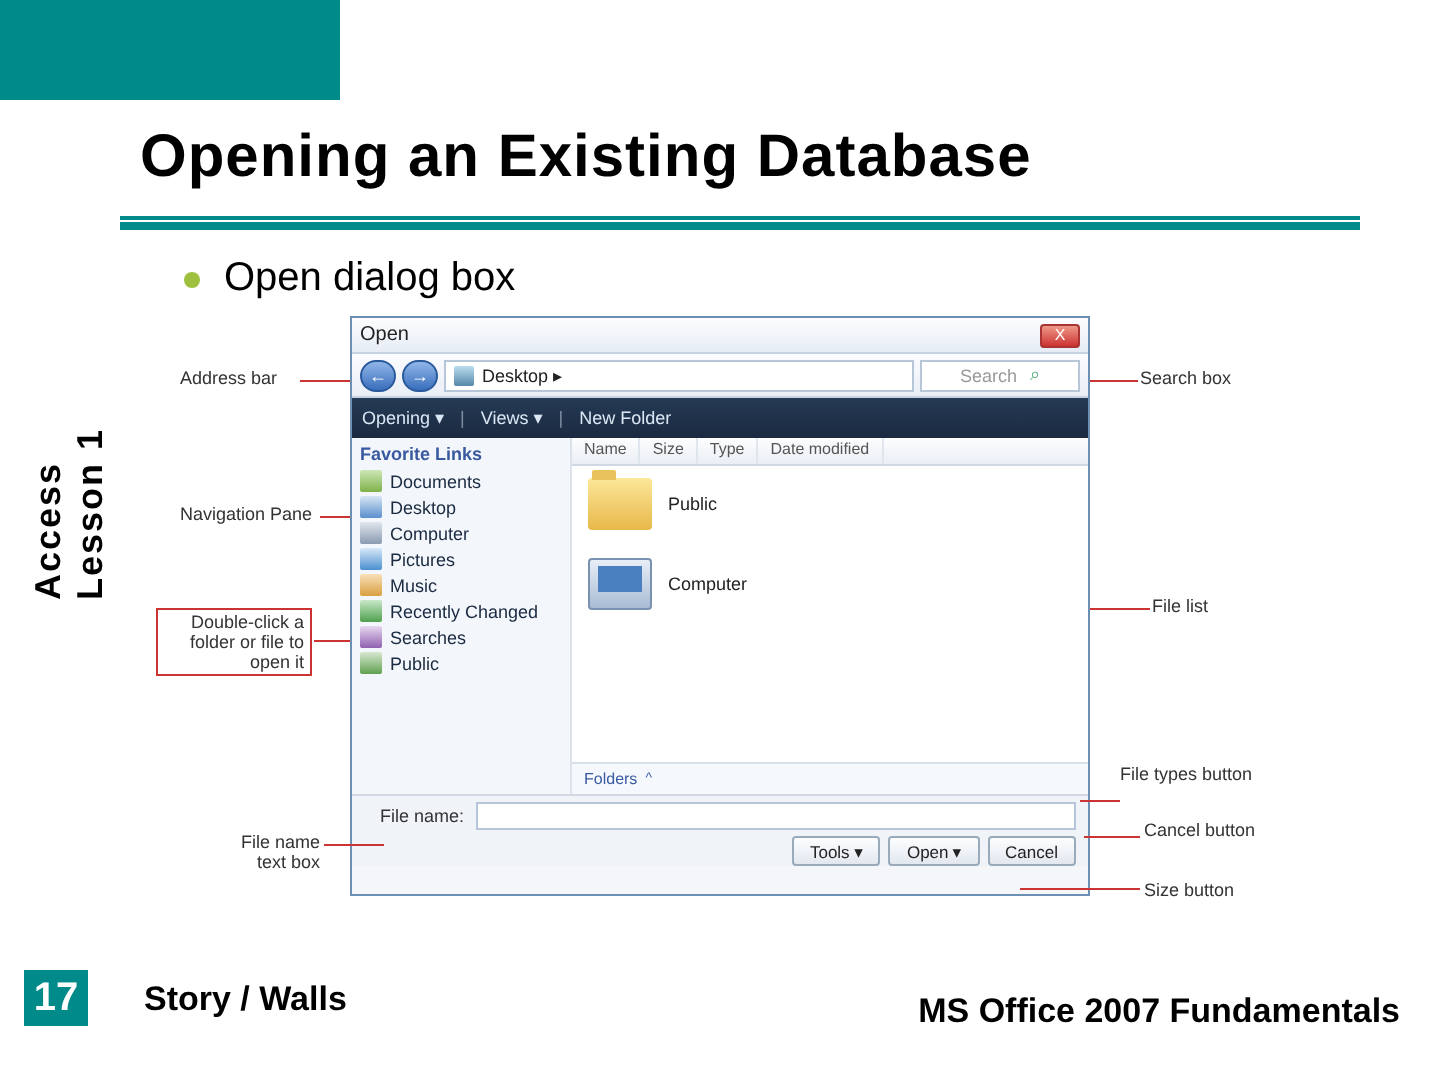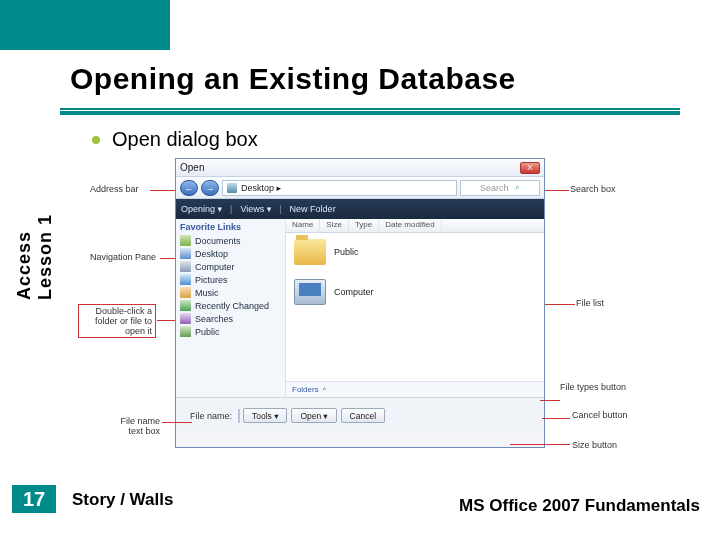--- a/index.html
+++ b/index.html
@@ -8,21 +8,21 @@
   .topband { position: absolute; top: 0; left: 0; width: 720px; height: 50px; background: #008a8a; }
   .title-cutout { position: absolute; top: 0; left: 170px; width: 550px; height: 50px; background: #fff; }
   .title { position: absolute; top: 62px; left: 70px; font-size: 30px; font-weight: bold; color: #000; letter-spacing: 0.5px; }
   .underline-shell { position: absolute; top: 108px; left: 60px; width: 620px; height: 7px; }
   .underline-thin { position: absolute; top: 0; left: 0; width: 620px; height: 2px; background: #008a8a; }
   .underline-thick { position: absolute; top: 3px; left: 0; width: 620px; height: 4px; background: #008a8a; }
   .bullet-dot { position: absolute; top: 136px; left: 92px; width: 8px; height: 8px; border-radius: 50%; background: #9fbf3f; }
   .bullet-text { position: absolute; top: 128px; left: 112px; font-size: 20px; color: #000; }
   .sidelabel { position: absolute; left: 14px; top: 300px; transform: rotate(-90deg); transform-origin: left top; font-size: 18px; font-weight: bold; color: #000; white-space: nowrap; width: 160px; letter-spacing: 1px; }
   .sidelabel .l2 { display: block; }
-  .pagenum-box { position: absolute; left: 12px; top: 485px; width: 44px; height: 28px; background: #008a8a; color: #fff; font-size: 20px; font-weight: bold; display: flex; align-items: center; justify-content: center; }
+  .pagenum-box { position: absolute; left: 12px; top: 485px; width: 32px; height: 28px; background: #008a8a; color: #fff; font-size: 20px; font-weight: bold; display: flex; align-items: center; justify-content: center; }
   .footer-left { position: absolute; left: 72px; top: 490px; font-size: 17px; font-weight: bold; color: #000; }
   .footer-right { position: absolute; right: 20px; top: 496px; font-size: 17px; font-weight: bold; color: #000; }
 
   
   .dialog { position: absolute; left: 175px; top: 158px; width: 370px; height: 290px; border: 1px solid #6b8fb5; background: #f4f6fa; font-family: "Segoe UI", Tahoma, sans-serif; font-size: 9px; color: #222; }
   .dlg-titlebar { height: 18px; background: linear-gradient(#fdfdfe,#e6ecf5); border-bottom: 1px solid #c7d3e3; display: flex; align-items: center; padding: 0 4px; }
   .dlg-titlebar .t { font-size: 10px; }
   .dlg-close { margin-left: auto; width: 20px; height: 12px; background: linear-gradient(#e98,#c33); border: 1px solid #a33; border-radius: 2px; color: #fff; font-size: 8px; line-height: 10px; text-align: center; }
   .dlg-addr { height: 22px; background: linear-gradient(#fbfcfe,#e9eef6); border-bottom: 1px solid #c7d3e3; display: flex; align-items: center; padding: 0 4px; gap: 3px; }
   .nav-btn { width: 18px; height: 16px; border-radius: 8px; background: linear-gradient(#8fb6e8,#3a6ebc); border: 1px solid #2a5a9c; display: flex; align-items: center; justify-content: center; color: #fff; font-size: 9px; }
@@ -51,21 +51,21 @@
   .listarea { flex: 1; padding: 6px 8px; display: flex; flex-direction: column; gap: 14px; }
   .bigitem { display: flex; align-items: center; gap: 8px; }
   .big-ic { width: 32px; height: 26px; }
   .big-folder { background: linear-gradient(#fce79a,#e8b84a); border-radius: 2px; position: relative; }
   .big-folder::before { content:""; position:absolute; top:-4px; left:2px; width:12px; height:5px; background:#e8c25a; border-radius:1px 1px 0 0; }
   .big-comp { background: linear-gradient(#e8eef6,#a8bcd4); border: 1px solid #7a92b0; border-radius: 2px; position: relative; }
   .big-comp::after { content:""; position:absolute; inset:3px 4px 8px 4px; background:#4a80c0; }
   .big-net { background: linear-gradient(#e8eef6,#a8bcd4); border: 1px solid #7a92b0; border-radius: 2px; position: relative; }
   .folders-row { height: 16px; border-top: 1px solid #d8e0ea; background: #f5f8fc; display: flex; align-items: center; padding: 0 6px; color: #3a5aa0; font-size: 8px; gap:4px;}
   .folders-row .chev { font-size: 7px; }
-  .dlg-bottom { height: 36px; border-top: 1px solid #d0d8e4; background: #f0f3f8; padding: 3px 6px; display: flex; flex-direction: row; gap: 3px; font-size: 9px; }
+  .dlg-bottom { height: 36px; border-top: 1px solid #d0d8e4; background: #f0f3f8; padding: 3px 6px; display: flex; flex-direction: column; gap: 3px; font-size: 9px; }
   .row { display: flex; align-items: center; gap: 6px; }
   .fn-label { width: 50px; text-align: right; color: #333; }
   .fn-field { flex: 1; height: 14px; background: #fff; border: 1px solid #b7c5d8; }
   .ft-combo { width: 130px; height: 14px; background: #fff; border: 1px solid #b7c5d8; display: flex; align-items: center; padding: 0 3px; font-size: 7.5px;}
   .ft-combo .dd { margin-left:auto; font-size:7px; color:#666;}
   .btn { height: 15px; padding: 0 8px; background: linear-gradient(#fdfdfe,#e2e8f0); border: 1px solid #9ab; border-radius: 2px; font-size: 8.5px; display: flex; align-items: center; gap:2px;}
   .row2 { justify-content: flex-end; gap: 4px; }
 
   
   .call { position: absolute; font-size: 9px; font-family: Tahoma, sans-serif; color: #333; background: #fff; }

